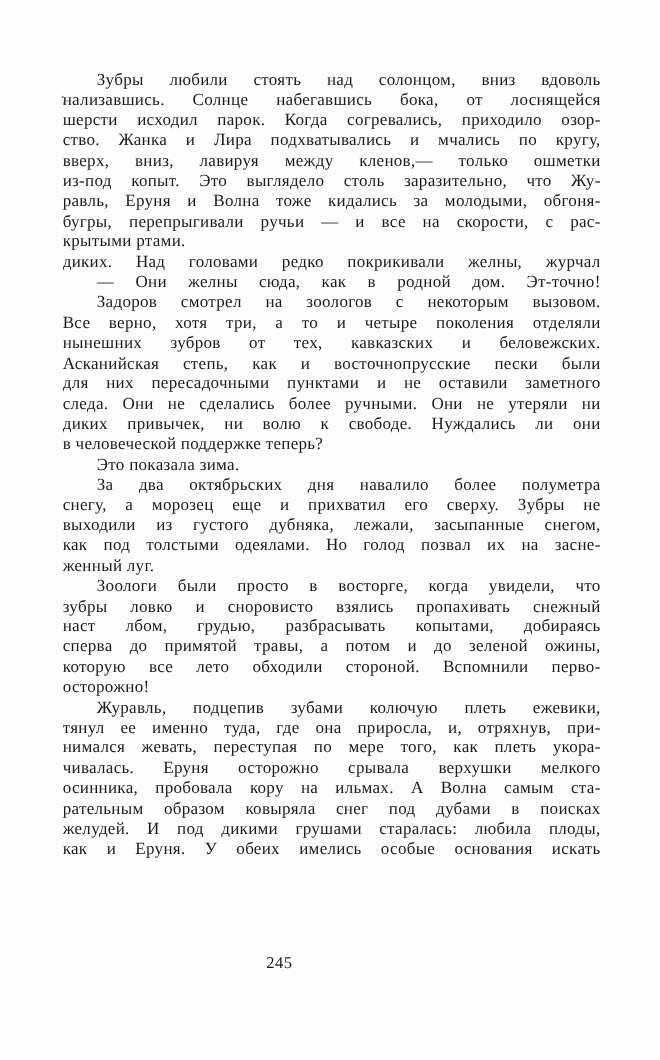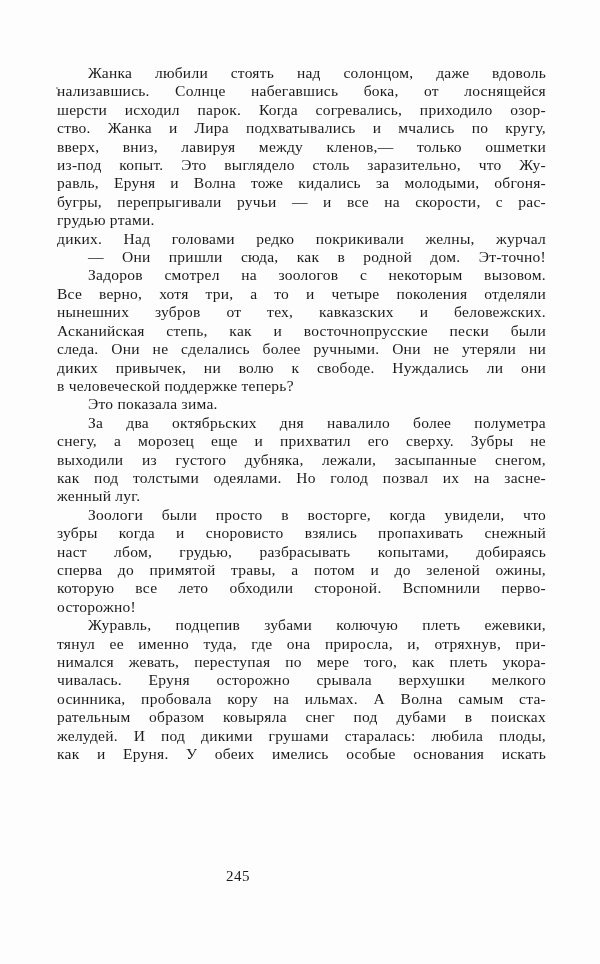--- a/index.html
+++ b/index.html
@@ -41,21 +41,21 @@
     text-align-last: justify;
   }
   .line.first {
     text-indent: 31px;
   }
   .line.last {
     text-align-last: left;
   }
   .page-number {
     position: absolute;
-    left: 0;
+    left: 16px;
     top: 868px;
     width: 476px;
     text-align: center;
     font-family: "Liberation Serif", "DejaVu Serif", serif;
     font-size: 15px;
     letter-spacing: 0.5px;
     color: #1b1b1b;
   }
   .scan-artifact {
     position: absolute;
@@ -68,58 +68,59 @@
     box-shadow: 1px 6px 0 0 #a5a5a5;
   }
 </style>
 </head>
 <body style="background: rgb(253, 253, 253);">
 
 <div class="page">
   <span class="scan-artifact"></span>
   <main class="text-block" style="color: rgb(27, 27, 27);">
       <div class="paragraph">
-        <div class="line first">Жанка любили стоять над солонцом, даже вдоволь</div>
+        <div class="line first">Зубры любили стоять над солонцом, вниз вдоволь</div>
         <div class="line">нализавшись. Солнце набегавшись бока, от лоснящейся</div>
         <div class="line">шерсти исходил парок. Когда согревались, приходило озор-</div>
         <div class="line">ство. Жанка и Лира подхватывались и мчались по кругу,</div>
         <div class="line">вверх, вниз, лавируя между кленов,— только ошметки</div>
         <div class="line">из-под копыт. Это выглядело столь заразительно, что Жу-</div>
         <div class="line">равль, Еруня и Волна тоже кидались за молодыми, обгоня-</div>
         <div class="line">бугры, перепрыгивали ручьи — и все на скорости, с рас-</div>
-        <div class="line last">грудью ртами.</div>
+        <div class="line last">крытыми ртами.</div>
       </div>
       <div class="paragraph">
         <div class="line">диких. Над головами редко покрикивали желны, журчал</div>
       </div>
       <div class="paragraph">
-        <div class="line first">— Они пришли сюда, как в родной дом. Эт-точно!</div>
+        <div class="line first">— Они желны сюда, как в родной дом. Эт-точно!</div>
       </div>
       <div class="paragraph">
         <div class="line first">Задоров смотрел на зоологов с некоторым вызовом.</div>
         <div class="line">Все верно, хотя три, а то и четыре поколения отделяли</div>
         <div class="line">нынешних зубров от тех, кавказских и беловежских.</div>
         <div class="line">Асканийская степь, как и восточнопрусские пески были</div>
+        <div class="line">для них пересадочными пунктами и не оставили заметного</div>
         <div class="line">следа. Они не сделались более ручными. Они не утеряли ни</div>
         <div class="line">диких привычек, ни волю к свободе. Нуждались ли они</div>
         <div class="line last">в человеческой поддержке теперь?</div>
       </div>
       <div class="paragraph">
         <div class="line first last">Это показала зима.</div>
       </div>
       <div class="paragraph">
         <div class="line first">За два октябрьских дня навалило более полуметра</div>
         <div class="line">снегу, а морозец еще и прихватил его сверху. Зубры не</div>
         <div class="line">выходили из густого дубняка, лежали, засыпанные снегом,</div>
         <div class="line">как под толстыми одеялами. Но голод позвал их на засне-</div>
         <div class="line last">женный луг.</div>
       </div>
       <div class="paragraph">
         <div class="line first">Зоологи были просто в восторге, когда увидели, что</div>
-        <div class="line">зубры когда и сноровисто взялись пропахивать снежный</div>
+        <div class="line">зубры ловко и сноровисто взялись пропахивать снежный</div>
         <div class="line">наст лбом, грудью, разбрасывать копытами, добираясь</div>
         <div class="line">сперва до примятой травы, а потом и до зеленой ожины,</div>
         <div class="line">которую все лето обходили стороной. Вспомнили перво-</div>
         <div class="line last">осторожно!</div>
       </div>
       <div class="paragraph">
         <div class="line first">Журавль, подцепив зубами колючую плеть ежевики,</div>
         <div class="line">тянул ее именно туда, где она приросла, и, отряхнув, при-</div>
         <div class="line">нимался жевать, переступая по мере того, как плеть укора-</div>
         <div class="line">чивалась. Еруня осторожно срывала верхушки мелкого</div>

